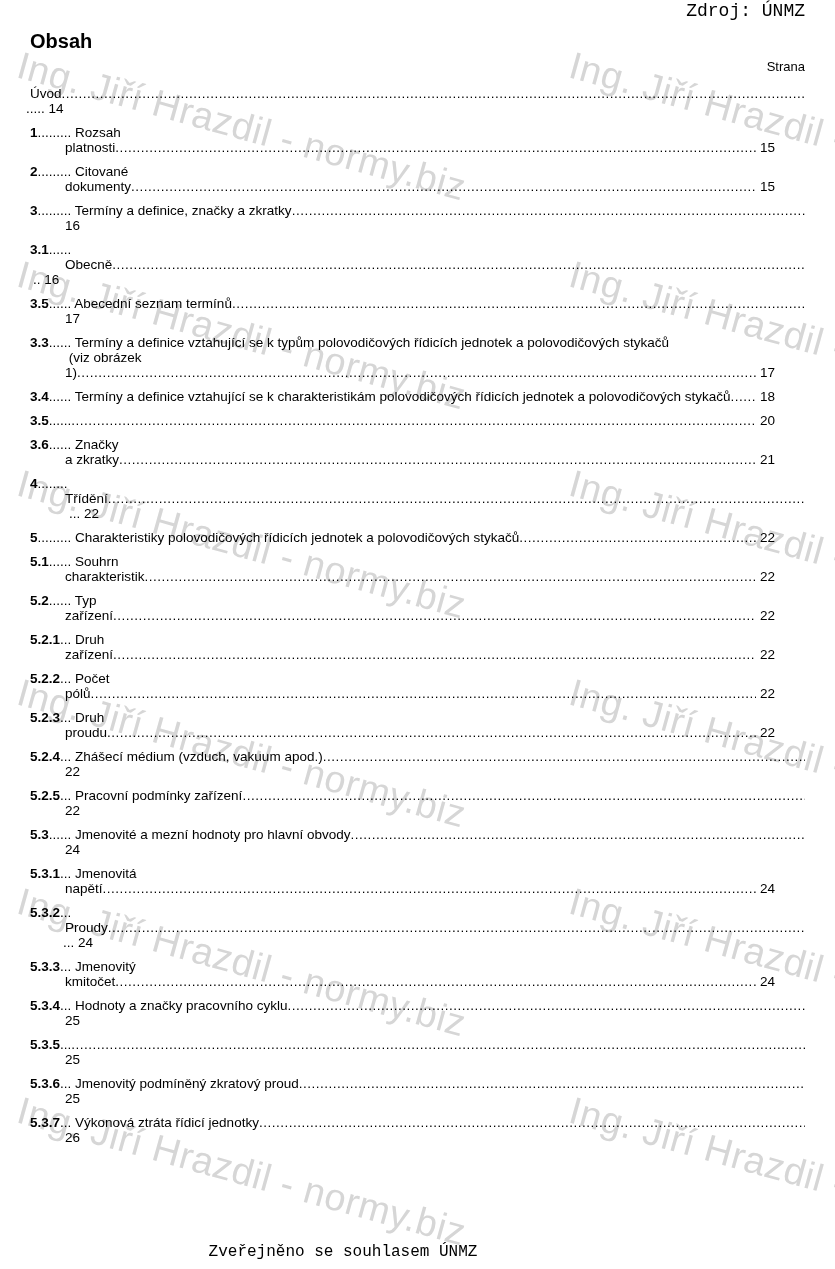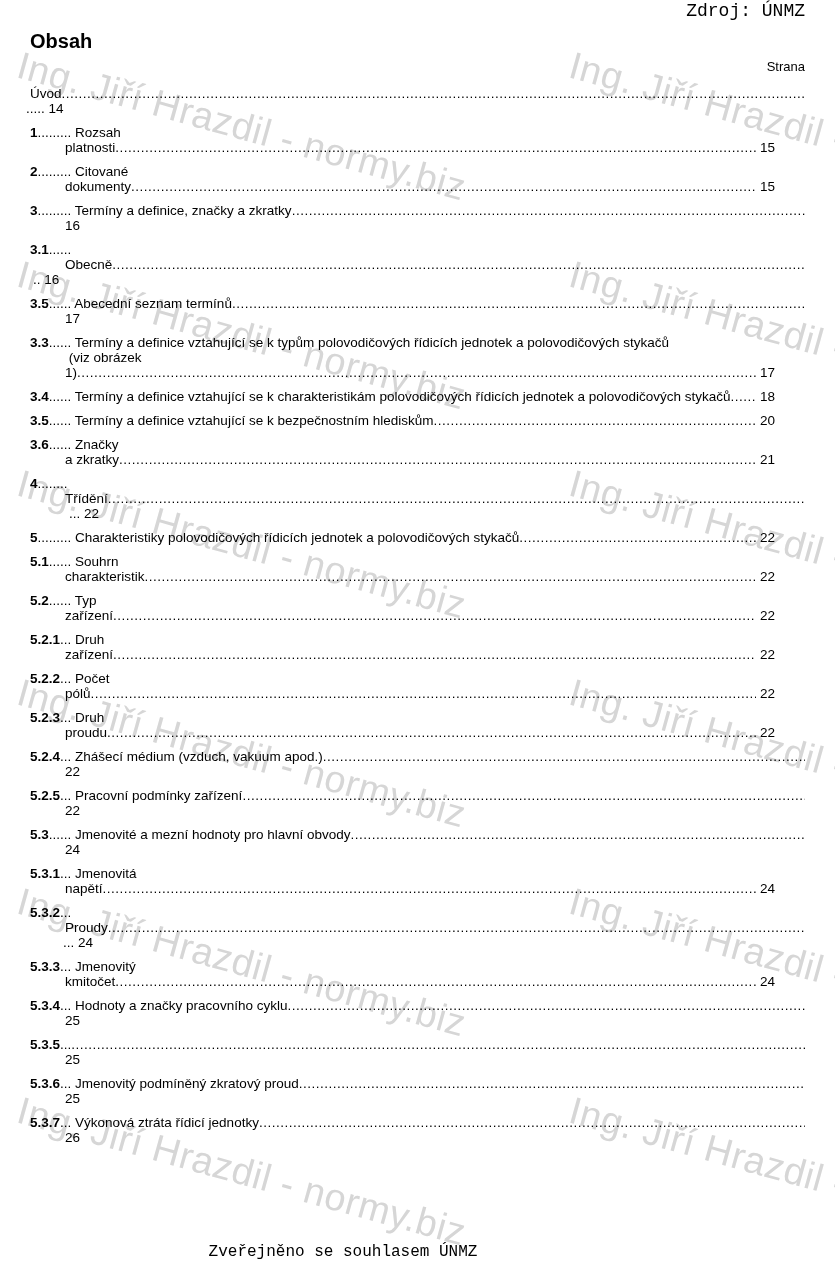--- a/index.html
+++ b/index.html
@@ -156,21 +156,20 @@
           <span class="numdots">......</span>
           <span class="txt"> Termíny a definice vztahující se k charakteristikám polovodičových řídicích jednotek a polovodičových stykačů</span>
           <span class="leader">................................................................................................................................................................................................................................................................................................................................................................................................................</span>
           <span class="page">18</span>
         </div>
       </div>
       <div class="entry">
         <div class="line haspage">
           <span class="num">3.5</span>
           <span class="numdots">......</span>
-          <span class="txt"> Termíny a definice vztahující se k bezpečnostním hlediskům</span>
           <span class="leader">................................................................................................................................................................................................................................................................................................................................................................................................................</span>
           <span class="page">20</span>
         </div>
       </div>
       <div class="entry">
         <div class="line">
           <span class="num">3.6</span>
           <span class="numdots">......</span>
           <span class="txt"> Značky</span>
         </div>

